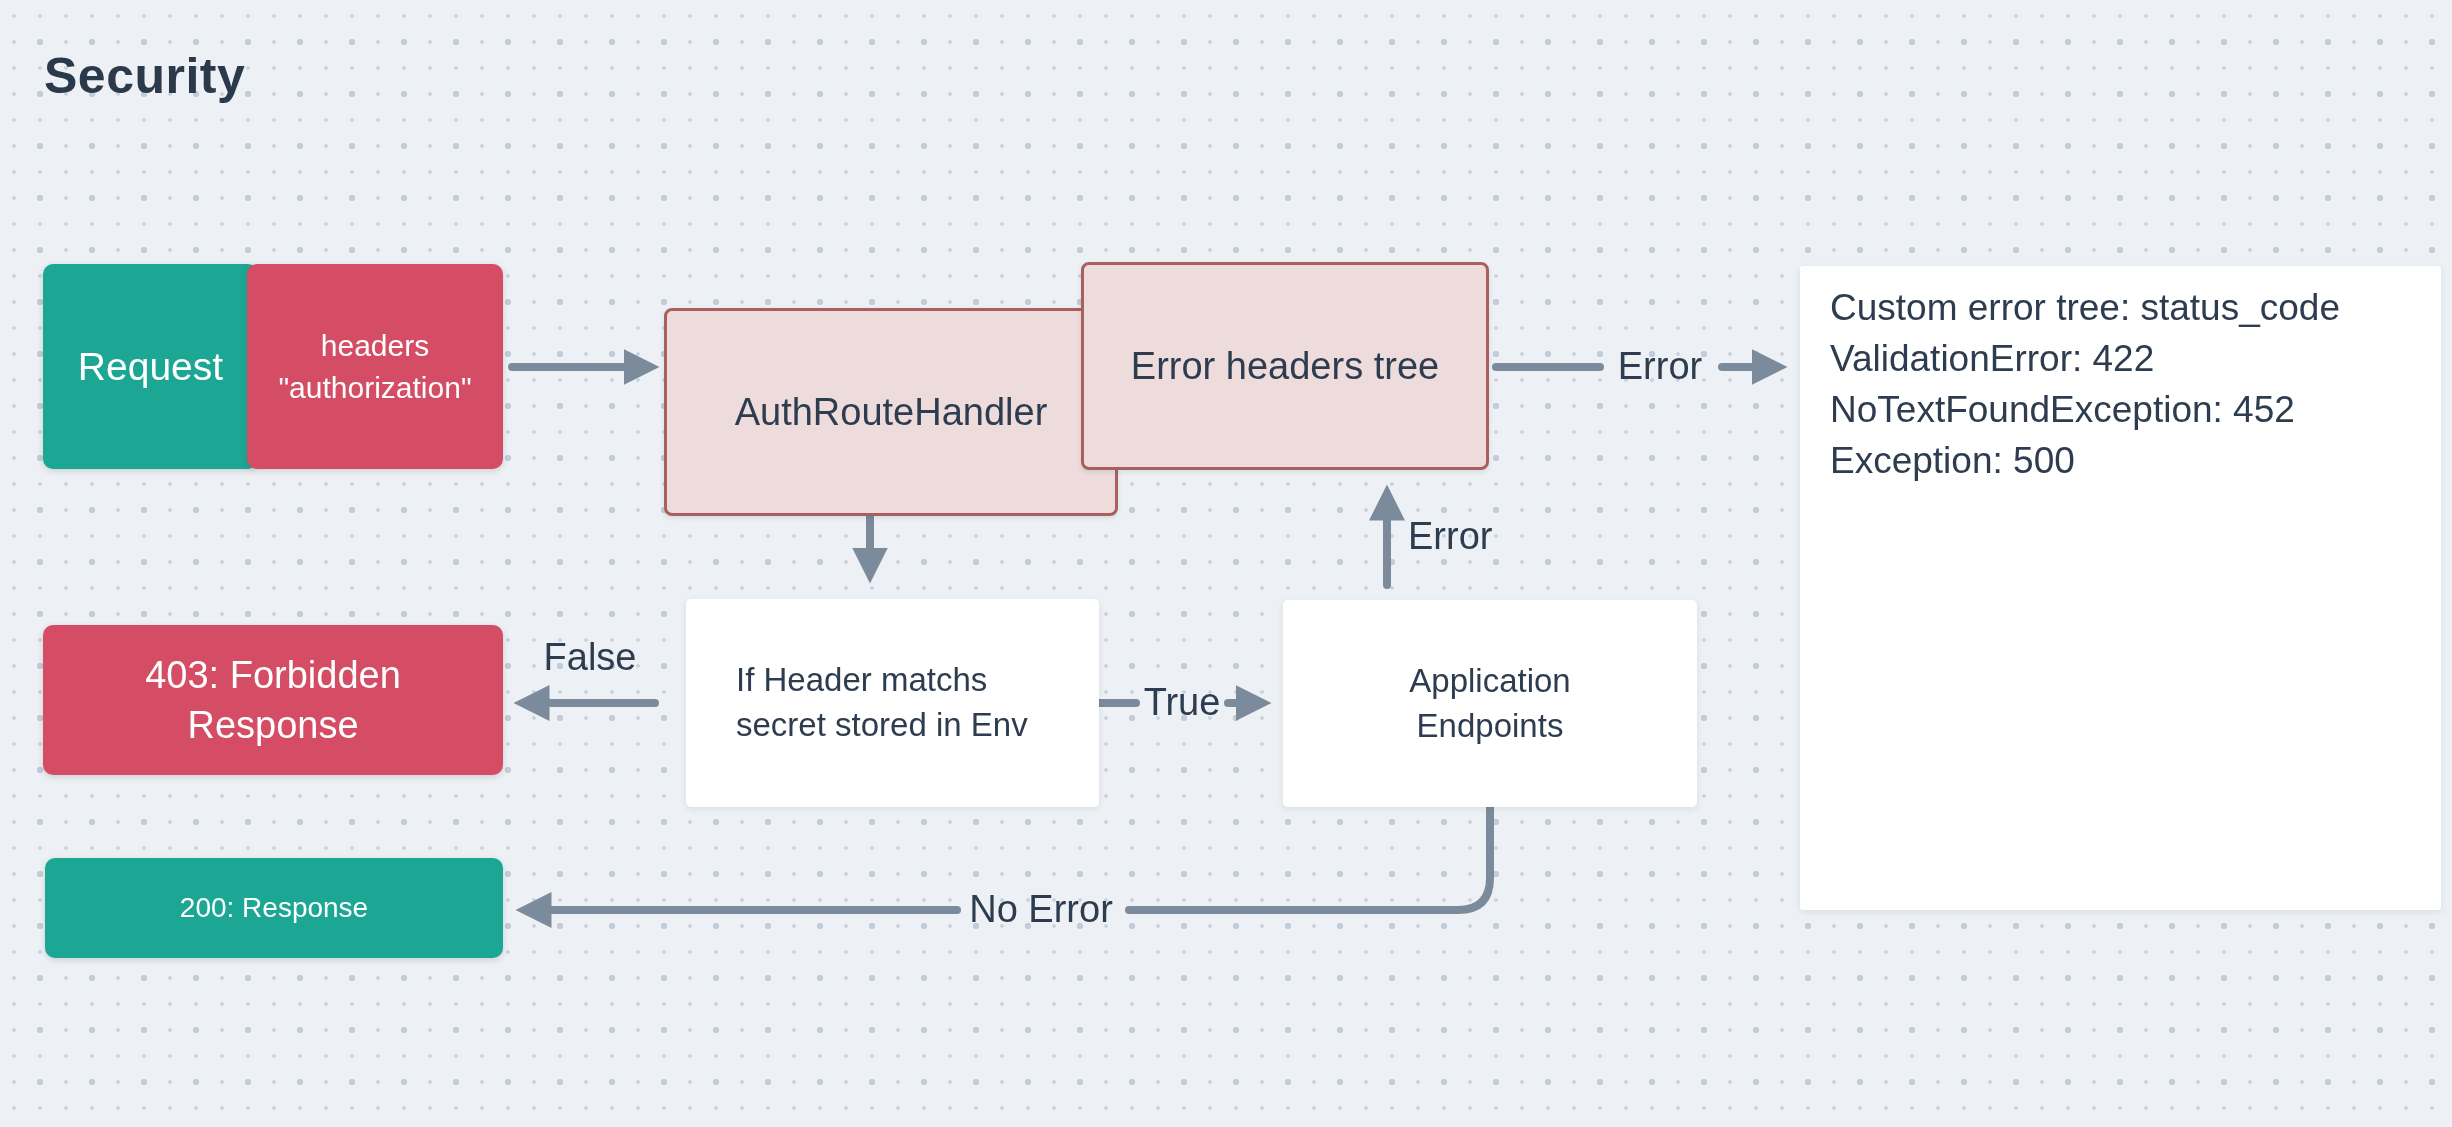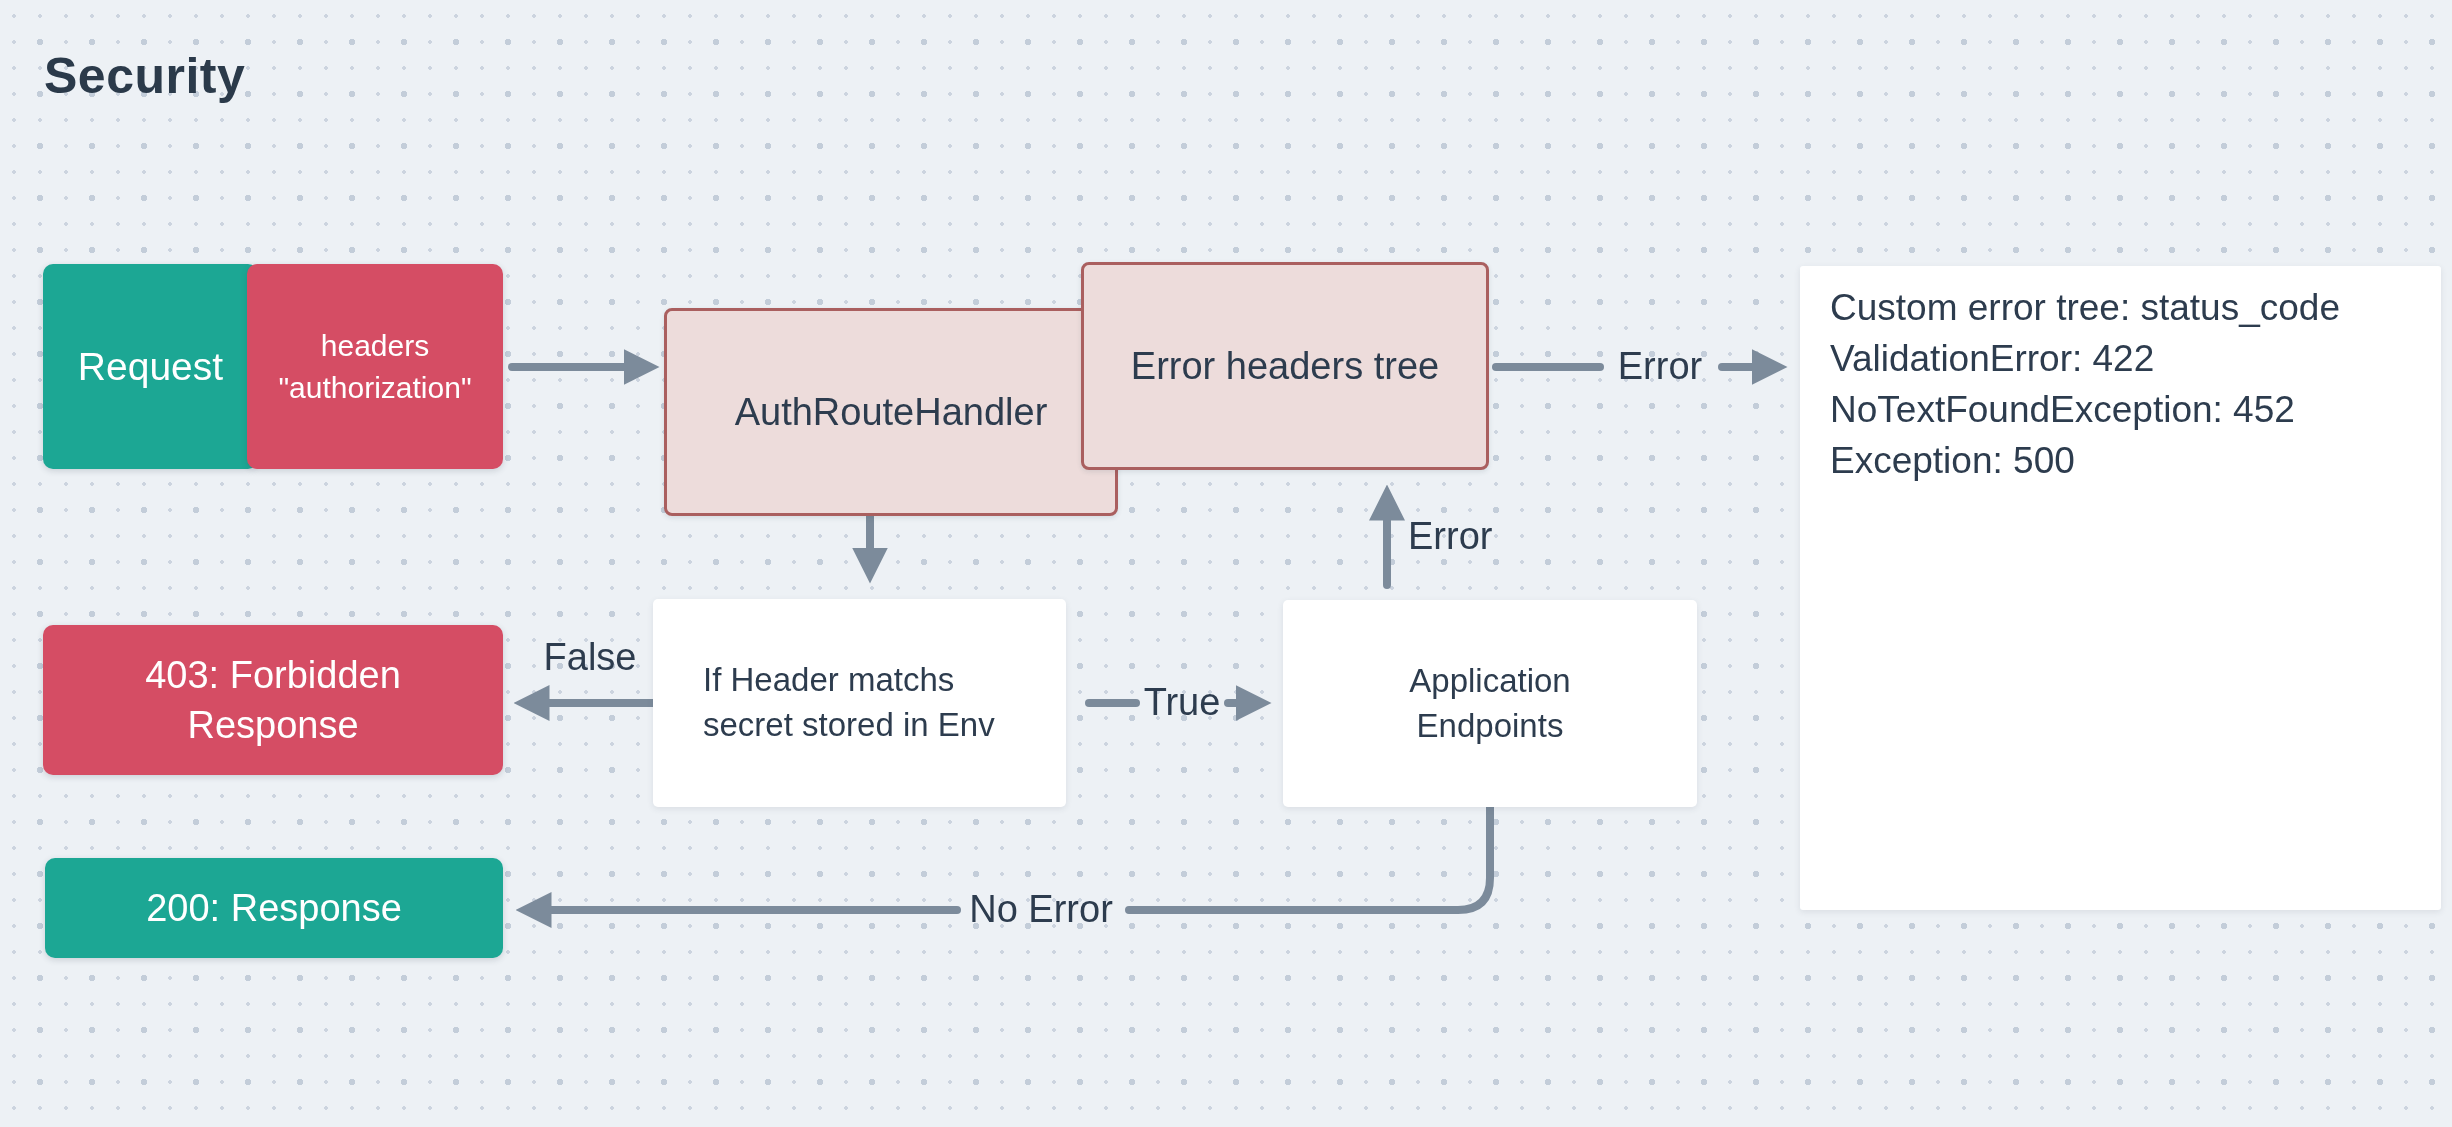--- a/index.html
+++ b/index.html
@@ -67,26 +67,26 @@
   #node-tree{ left:1081px; top:262px; width:408px; height:208px; font-size:38px;}
   #node-errorbox{
     left:1800px; top:266px; width:641px; height:644px;
     background:#ffffff; border-radius:3px;
     box-shadow:0 2px 6px rgba(45,62,80,.10);
     position:absolute; box-sizing:border-box;
     padding:16px 28px 0 30px;
     color:#2d3c4e; font-size:37px; line-height:51px;
     text-align:left;
   }
-  #node-ifheader{ left:653px; top:599px; width:413px; height:208px; font-size:33px; line-height:1.35; justify-content:flex-start; padding-left:50px; text-align:left;}
+  #node-ifheader{ left:686px; top:599px; width:413px; height:208px; font-size:33px; line-height:1.35; justify-content:flex-start; padding-left:50px; text-align:left;}
   #node-endpoints{ left:1283px; top:600px; width:414px; height:207px; font-size:33px; line-height:1.35;}
   #node-endpoints .inner{max-width:250px;}
   #node-forbidden{ left:43px; top:625px; width:460px; height:150px; font-size:38px; line-height:50px;}
   #node-forbidden .inner{max-width:320px;}
-  #node-ok{ left:45px; top:858px; width:458px; height:100px; font-size:38px;}
+  #node-ok{ left:45px; top:858px; width:458px; height:100px; font-size:28px;}
   #edges{
     position:absolute; left:0; top:0; width:2452px; height:1127px;
   }
   .edge-label{
     position:absolute;
     color:#2d3c4e;
     font-size:38px;
     text-align:center;
   }
   #label-error-h{ left:1597px; top:345px; width:126px; }

